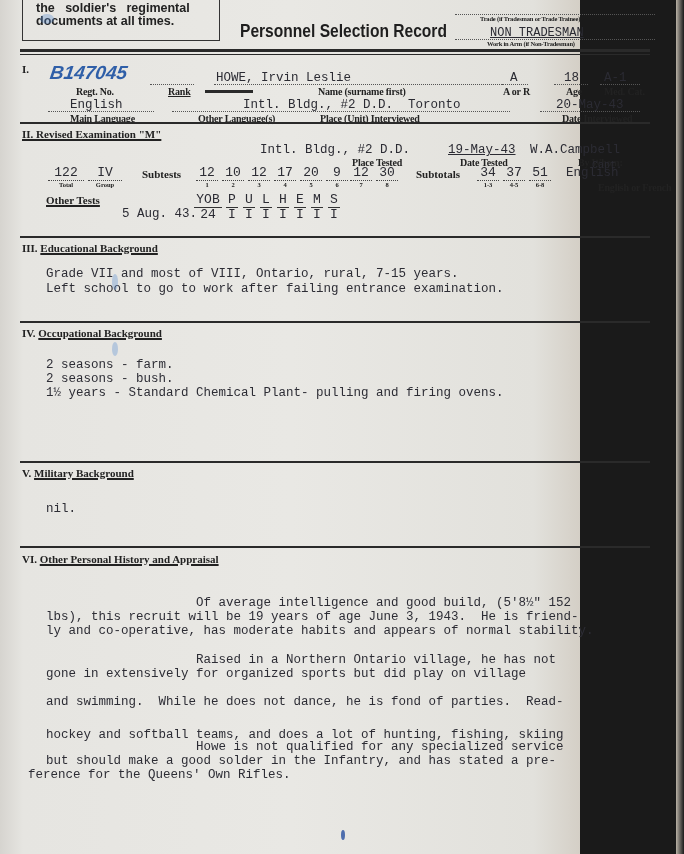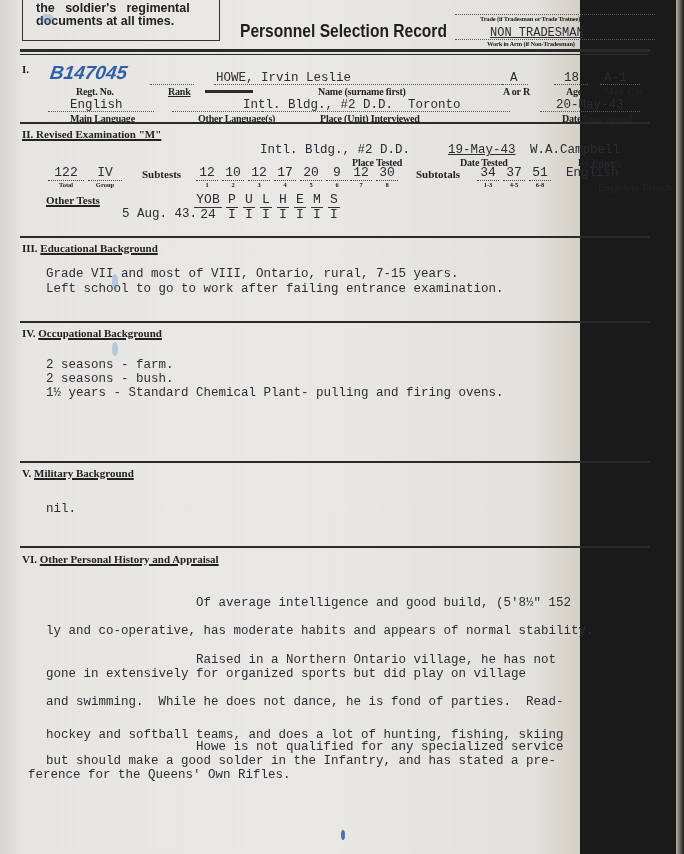--- a/index.html
+++ b/index.html
@@ -214,20 +214,21 @@
   <div class="rule" style="left:20px;top:461px;width:630px;"></div>
 
   <div class="abs heading" style="left:22px;top:467px;"><span>V.</span> <u>Military Background</u></div>
   <div class="abs para" style="left:46px;top:502px;">nil.</div>
 
   <div class="rule" style="left:20px;top:546px;width:630px;"></div>
 
   <div class="abs heading" style="left:22px;top:553px;"><span>VI.</span> <u>Other Personal History and Appraisal</u></div>
 
   <div class="abs para" style="left:46px;top:596px;">                    Of average intelligence and good build, (5'8½" 152</div>
+  <div class="abs para" style="left:46px;top:610px;">lbs), this recruit will be 19 years of age June 3, 1943.  He is friend-</div>
   <div class="abs para" style="left:46px;top:624px;">ly and co-operative, has moderate habits and appears of normal stability.</div>
 
   <div class="abs para" style="left:46px;top:653px;">                    Raised in a Northern Ontario village, he has not</div>
   <div class="abs para" style="left:46px;top:667px;">gone in extensively for organized sports but did play on village</div>
   <div class="abs para" style="left:46px;top:681px;margin-top:47px;">hockey and softball teams, and does a lot of hunting, fishing, skiing</div>
   <div class="abs para" style="left:46px;top:695px;">and swimming.  While he does not dance, he is fond of parties.  Read-</div>
 
   <div class="abs para" style="left:46px;top:740px;">                    Howe is not qualified for any specialized service</div>
   <div class="abs para" style="left:46px;top:754px;">but should make a good solder in the Infantry, and has stated a pre-</div>
   <div class="abs para" style="left:28px;top:768px;">ference for the Queens' Own Rifles.</div>

